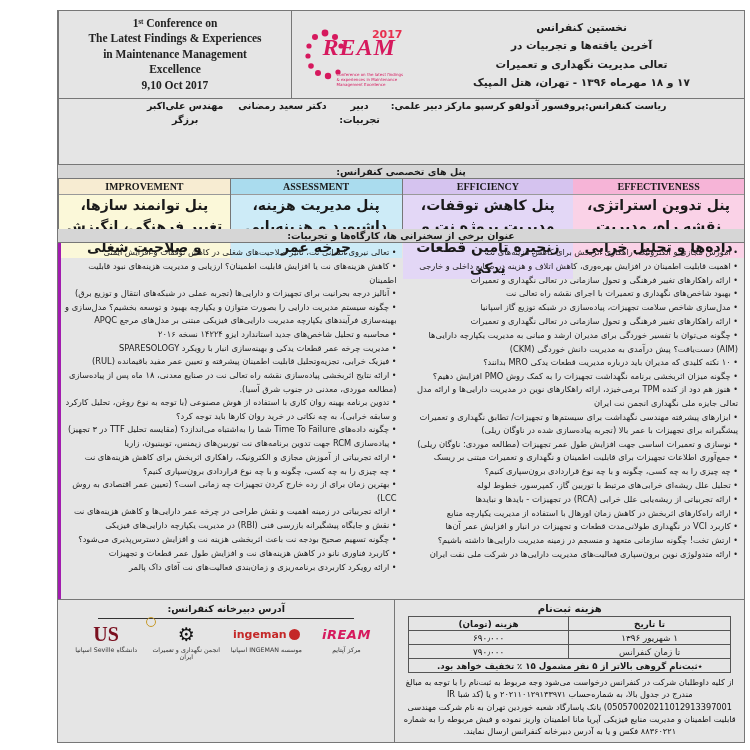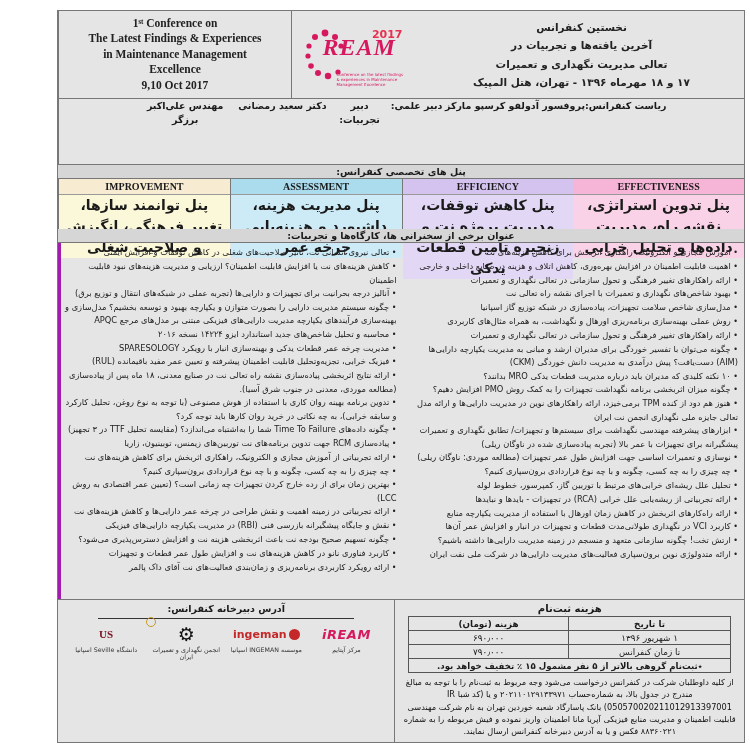--- a/index.html
+++ b/index.html
@@ -57,21 +57,21 @@
   .addr-lines { font-size:8.8px; line-height:1.55; font-weight:bold; color:#222; }
   .addr-sep { border-top:1.5px solid #333; width:80%; margin:3px auto 2px auto; }
   .sponsors { display:flex; justify-content:space-around; align-items:flex-start; margin-top:2px; }
   .sponsor { width:80px; text-align:center; }
   .sponsor .slogo { height:22px; font-weight:bold; display:flex; align-items:center; justify-content:center; }
   .sponsor .sname { font-size:6.3px; color:#333; margin-top:1px; }
   .logo-iream { color:#d6195e; font-style:italic; font-size:13px; letter-spacing:0.5px; }
   .logo-ingeman { color:#c42828; font-size:11px; }
   .logo-ingeman .dot { display:inline-block; width:11px; height:11px; border-radius:50%; background:#c42828; margin-left:2px; vertical-align:middle; }
   .logo-gear { font-size:19px; color:#111; }
-  .logo-us { color:#7a1020; font-family:"Liberation Serif", serif; font-size:11px; position:relative; }
+  .logo-us { color:#7a1020; font-family:"Liberation Serif", serif; font-size:20px; position:relative; }
   .logo-us .ring { position:absolute; top:-6px; right:-10px; width:10px; height:10px; border:1.5px solid #c79a2a; border-radius:50%; }
   .fees-title { text-align:center; font-weight:bold; font-size:10px; margin:1px 0 2px 0; }
   table.fee { width:96%; margin:0 auto; border-collapse:collapse; font-size:8.8px; }
   table.fee td, table.fee th { border:1px solid #555; text-align:center; padding:1.5px 2px; }
   table.fee th { font-weight:bold; }
   .fee-note { font-weight:bold; font-size:8.6px; }
   .pay-note { font-size:8.2px; line-height:1.5; text-align:center; margin-top:3px; padding:0 2px; color:#111; }
 </style>
 </head>
 <body>
@@ -174,28 +174,28 @@
         <div class="topic-item" dir="rtl">چگونه تسهیم صحیح بودجه نت باعث اثربخشی هزینه نت و افزایش دسترس‌پذیری می‌شود؟</div>
         <div class="topic-item" dir="rtl">کاربرد فناوری نانو در کاهش هزینه‌های نت و افزایش طول عمر قطعات و تجهیزات</div>
         <div class="topic-item" dir="rtl">ارائه رویکرد کاربردی برنامه‌ریزی و زمان‌بندی فعالیت‌های نت آقای داک پالمر</div>
       </div>
     <div class="topics-col">
         <div class="topic-item" dir="rtl">آموزش مجازی و الکترونیک، راهکاری اثربخش برای کاهش هزینه‌های نت</div>
         <div class="topic-item" dir="rtl">اهمیت قابلیت اطمینان در افزایش بهره‌وری، کاهش اتلاف و هزینه در صنایع داخلی و خارجی</div>
         <div class="topic-item" dir="rtl">ارائه راهکارهای تغییر فرهنگی و تحول سازمانی در تعالی نگهداری و تعمیرات</div>
         <div class="topic-item" dir="rtl">بهبود شاخص‌های نگهداری و تعمیرات با اجرای نقشه راه تعالی نت</div>
         <div class="topic-item" dir="rtl">مدل‌سازی شاخص سلامت تجهیزات، پیاده‌سازی در شبکه توزیع گاز اسپانیا</div>
-        <div class="topic-item" dir="rtl">روش عملی بهینه‌سازی برنامه‌ریزی اورهال و نگهداشت، به همراه مثال‌های کاربردی</div>
         <div class="topic-item" dir="rtl">ارائه راهکارهای تغییر فرهنگی و تحول سازمانی در تعالی نگهداری و تعمیرات</div>
         <div class="topic-item" dir="rtl">چگونه می‌توان با تفسیر خوردگی برای مدیران ارشد و مبانی به مدیریت یکپارچه دارایی‌ها (AIM) دست‌یافت؟ پیش درآمدی به مدیریت دانش خوردگی (CKM)</div>
         <div class="topic-item" dir="rtl">۱۰ نکته کلیدی که مدیران باید درباره مدیریت قطعات یدکی MRO بدانند؟</div>
         <div class="topic-item" dir="rtl">چگونه میزان اثربخشی برنامه نگهداشت تجهیزات را به کمک روش PMO افزایش دهیم؟</div>
         <div class="topic-item" dir="rtl">هنوز هم دود از کنده TPM برمی‌خیزد، ارائه راهکارهای نوین در مدیریت دارایی‌ها و ارائه مدل تعالی جایزه ملی نگهداری انجمن نت ایران</div>
         <div class="topic-item" dir="rtl">ابزارهای پیشرفته مهندسی نگهداشت برای سیستم‌ها و تجهیزات/ تطابق نگهداری و تعمیرات پیشگیرانه برای تجهیزات با عمر بالا (تجربه پیاده‌سازی شده در ناوگان ریلی)</div>
         <div class="topic-item" dir="rtl">نوسازی و تعمیرات اساسی جهت افزایش طول عمر تجهیزات (مطالعه موردی: ناوگان ریلی)</div>
+        <div class="topic-item" dir="rtl">جمع‌آوری اطلاعات تجهیزات برای قابلیت اطمینان و نگهداری و تعمیرات مبتنی بر ریسک</div>
         <div class="topic-item" dir="rtl">چه چیزی را به چه کسی، چگونه و با چه نوع قراردادی برون‌سپاری کنیم؟</div>
         <div class="topic-item" dir="rtl">تحلیل علل ریشه‌ای خرابی‌های مرتبط با توربین گاز، کمپرسور، خطوط لوله</div>
         <div class="topic-item" dir="rtl">ارائه تجربیاتی از ریشه‌یابی علل خرابی (RCA) در تجهیزات - بایدها و نبایدها</div>
         <div class="topic-item" dir="rtl">ارائه راه‌کارهای اثربخش در کاهش زمان اورهال با استفاده از مدیریت یکپارچه منابع</div>
         <div class="topic-item" dir="rtl">کاربرد VCI در نگهداری طولانی‌مدت قطعات و تجهیزات در انبار و افزایش عمر آن‌ها</div>
         <div class="topic-item" dir="rtl">ارتش تخت! چگونه سازمانی متعهد و منسجم در زمینه مدیریت دارایی‌ها داشته باشیم؟</div>
         <div class="topic-item" dir="rtl">ارائه متدولوژی نوین برون‌سپاری فعالیت‌های مدیریت دارایی‌ها در شرکت ملی نفت ایران</div>
       </div>
   </div>
 

